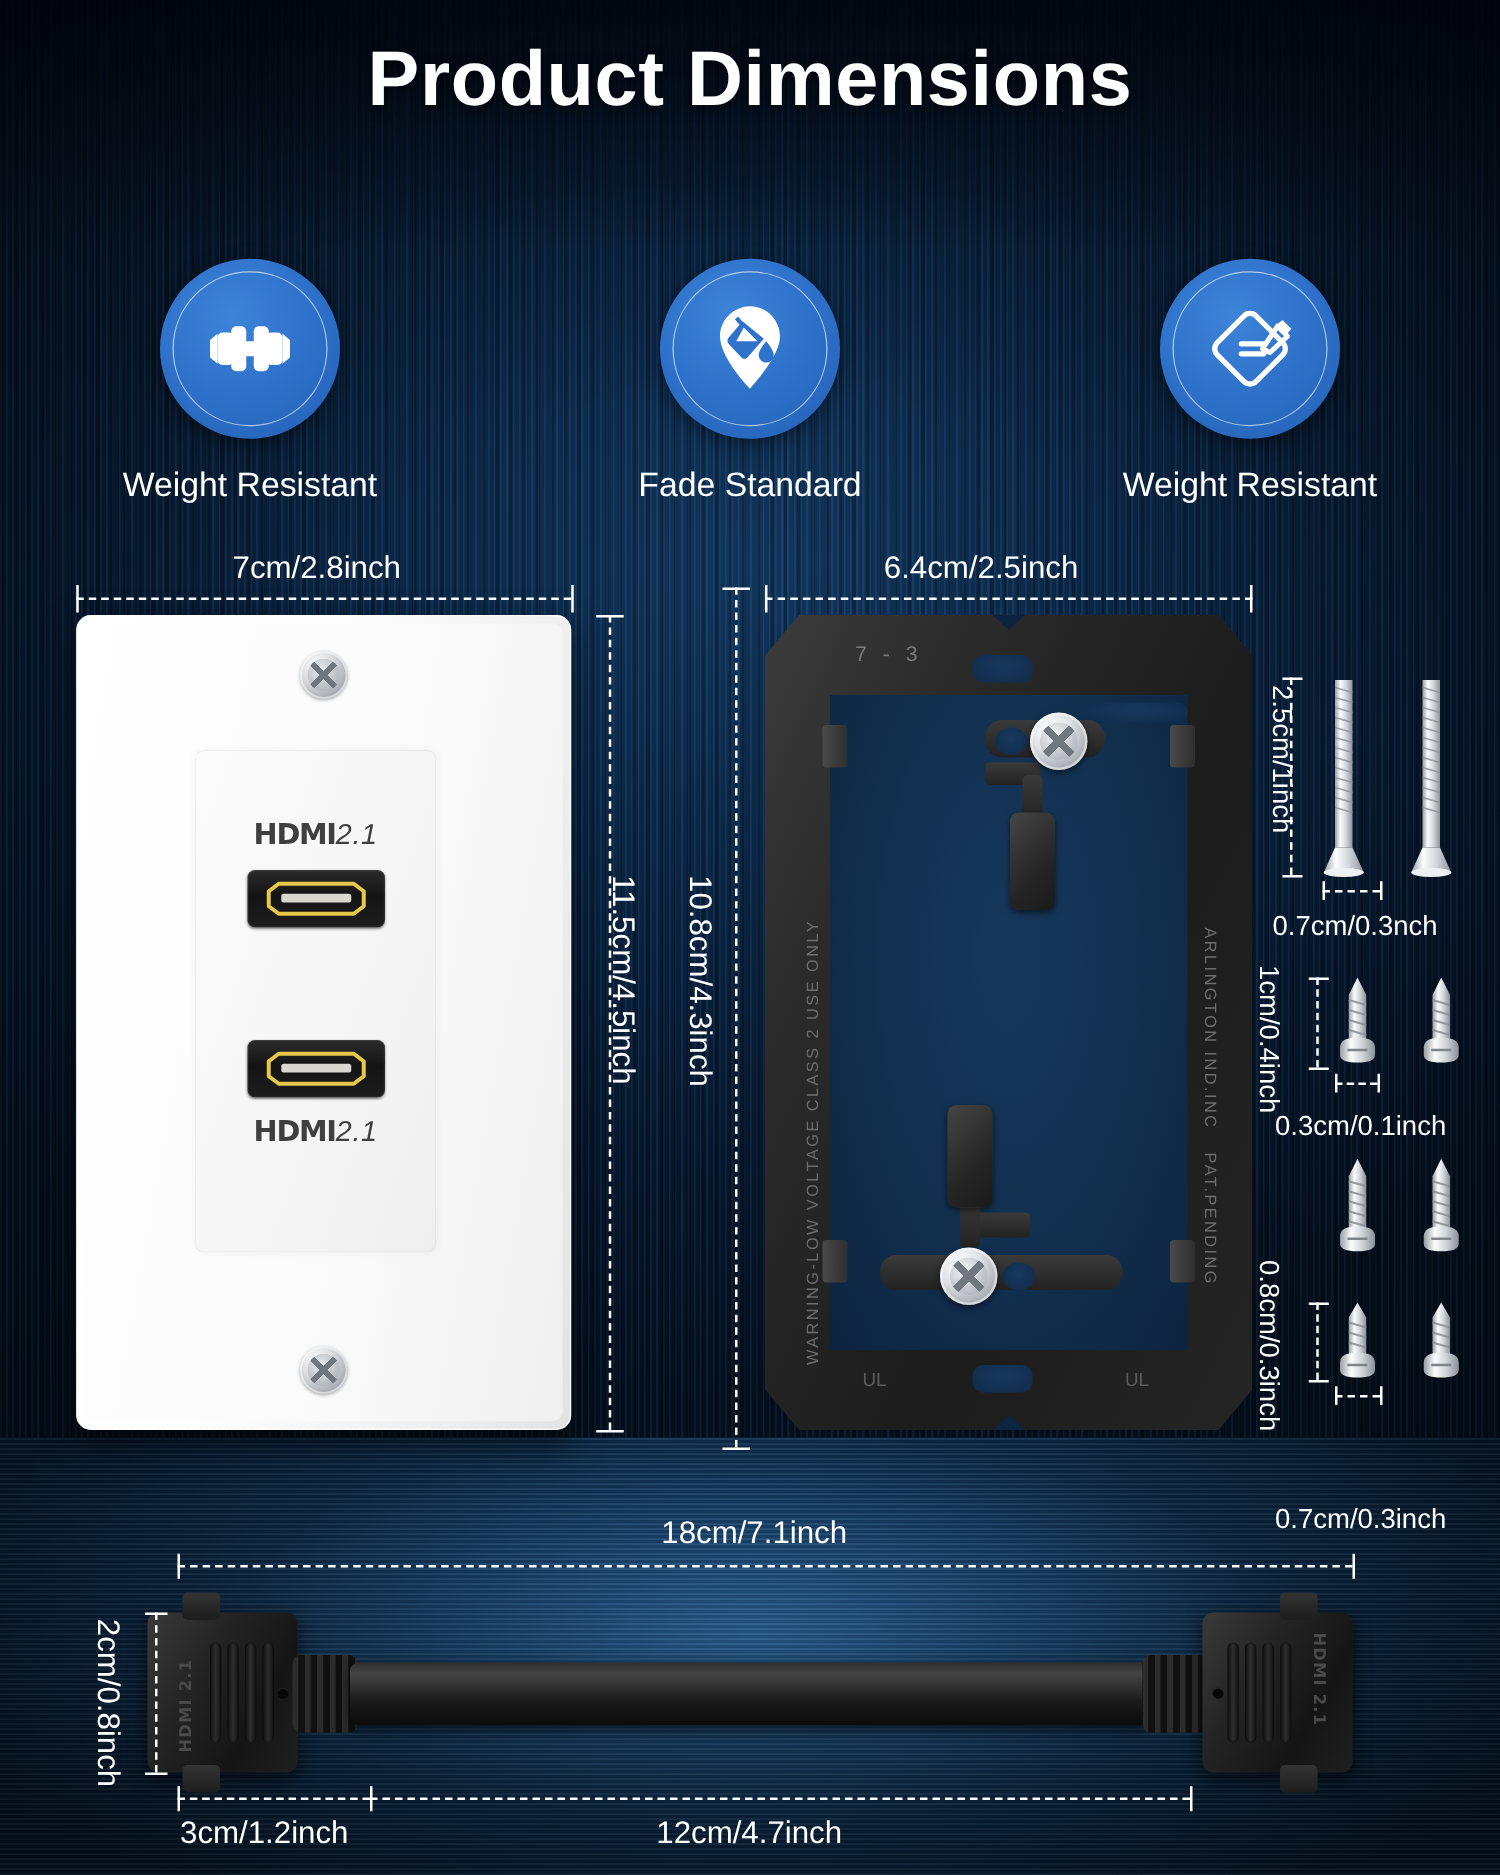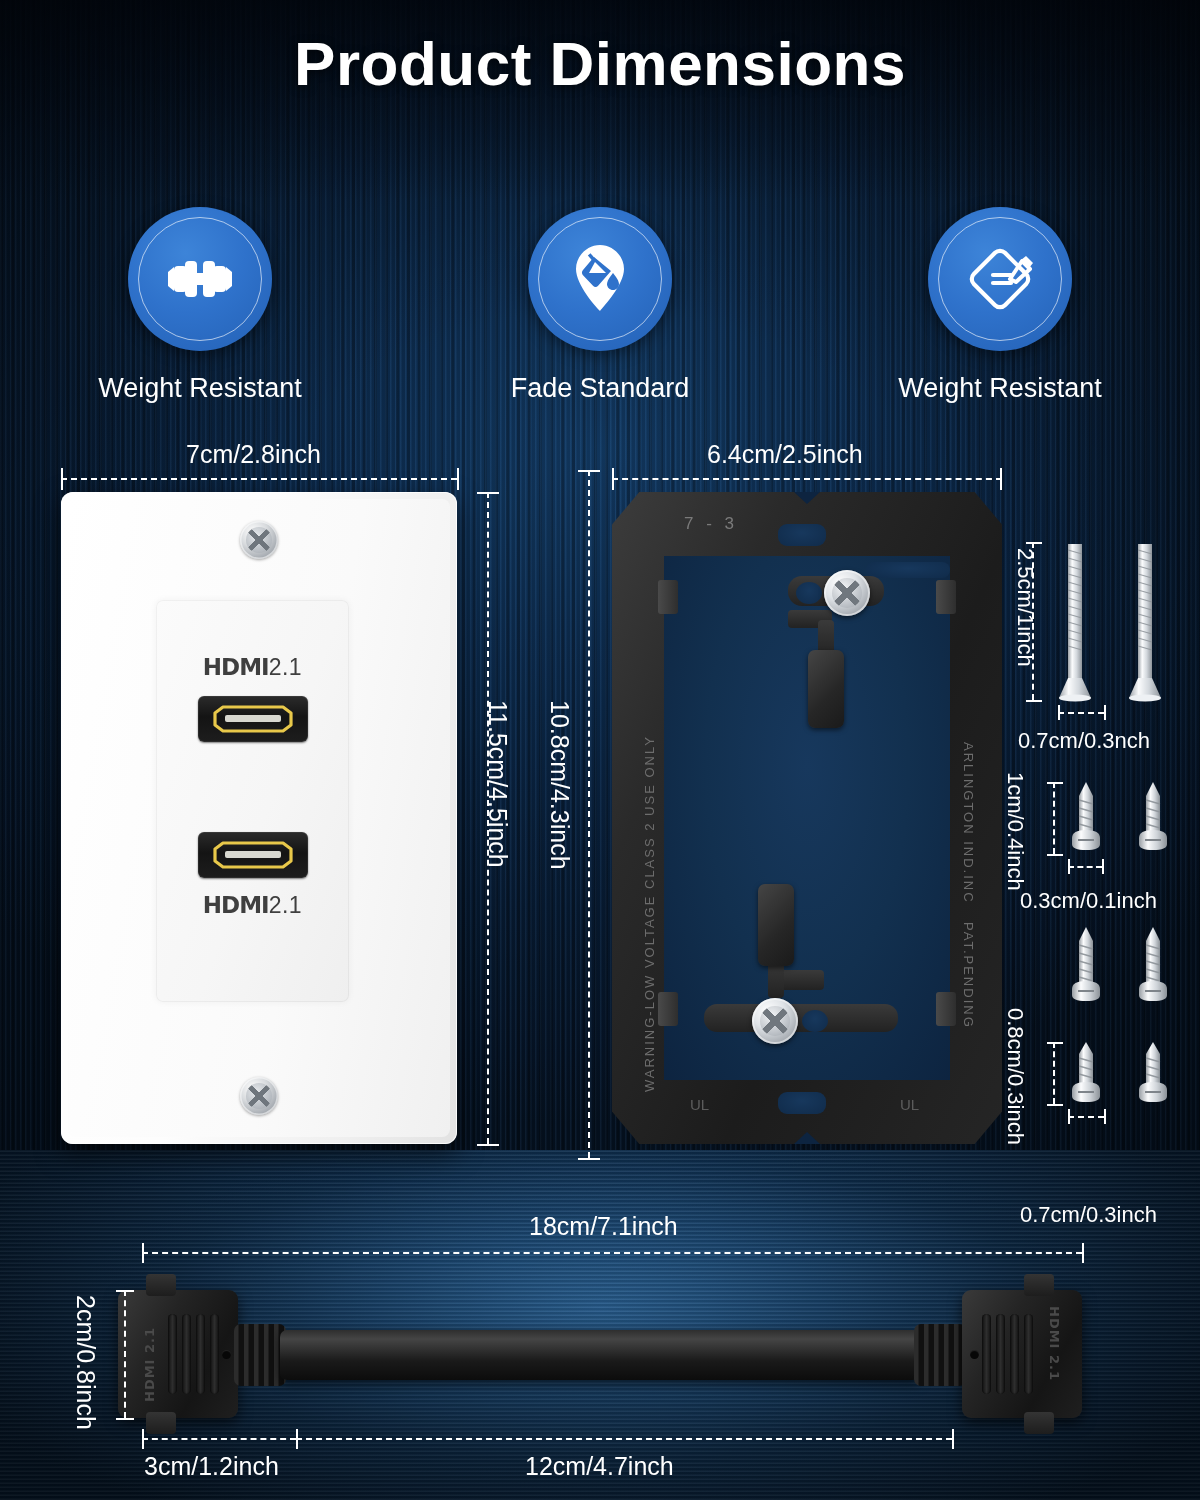--- a/index.html
+++ b/index.html
@@ -125,21 +125,21 @@
     background:
       linear-gradient(45deg, transparent 44%, #6f767d 44%, #6f767d 56%, transparent 56%),
       linear-gradient(-45deg, transparent 44%, #6f767d 44%, #6f767d 56%, transparent 56%),
       radial-gradient(circle at 40% 35%, #e8ebee 0%, #b4b9bf 70%, #9ba1a7 100%);
   }
   .hdmi-label {
     position:absolute; width:100%; text-align:center;
     font-size:23px; font-weight:bold; color:#3f3f3f; letter-spacing:0.5px;
   }
   .hdmi-label .hm { font-family:"DejaVu Sans", sans-serif; letter-spacing:-1px; }
-  .hdmi-label .ver { font-weight:400; }
+  .hdmi-label .ver { font-weight:400;font-style:italic; }
   .hdmi-port {
     position:absolute; left:50%; margin-left:-55px; width:110px; height:46px;
     border-radius:6px;
     background:linear-gradient(180deg,#2b2b2b 0%,#141414 45%,#1d1d1d 100%);
     box-shadow:0 1px 2px rgba(0,0,0,0.5), inset 0 0 0 1px rgba(255,255,255,0.07);
     display:flex; align-items:center; justify-content:center;
   }
   .hdmi-port svg { display:block; }
 
   

